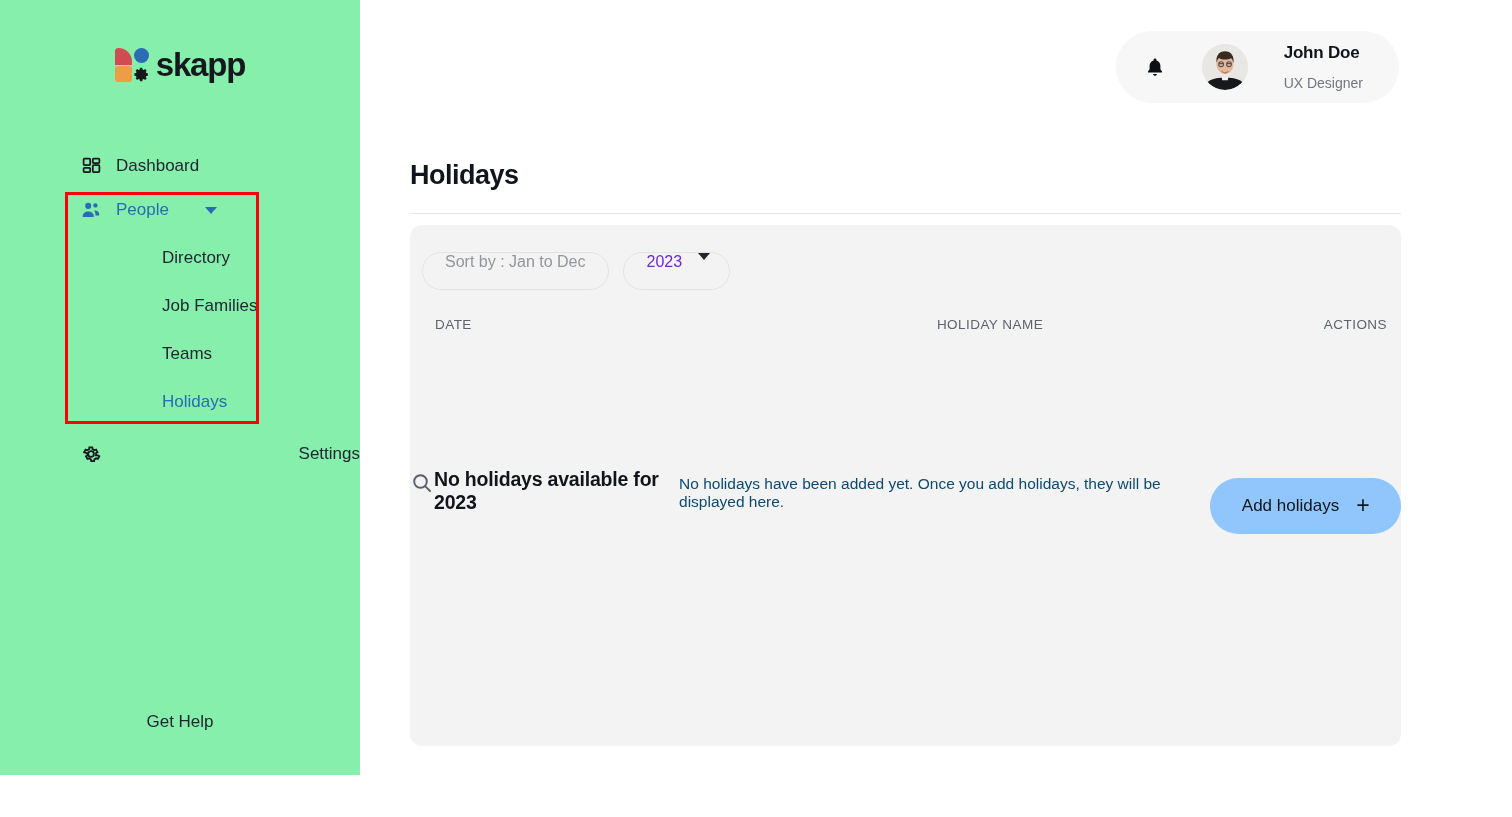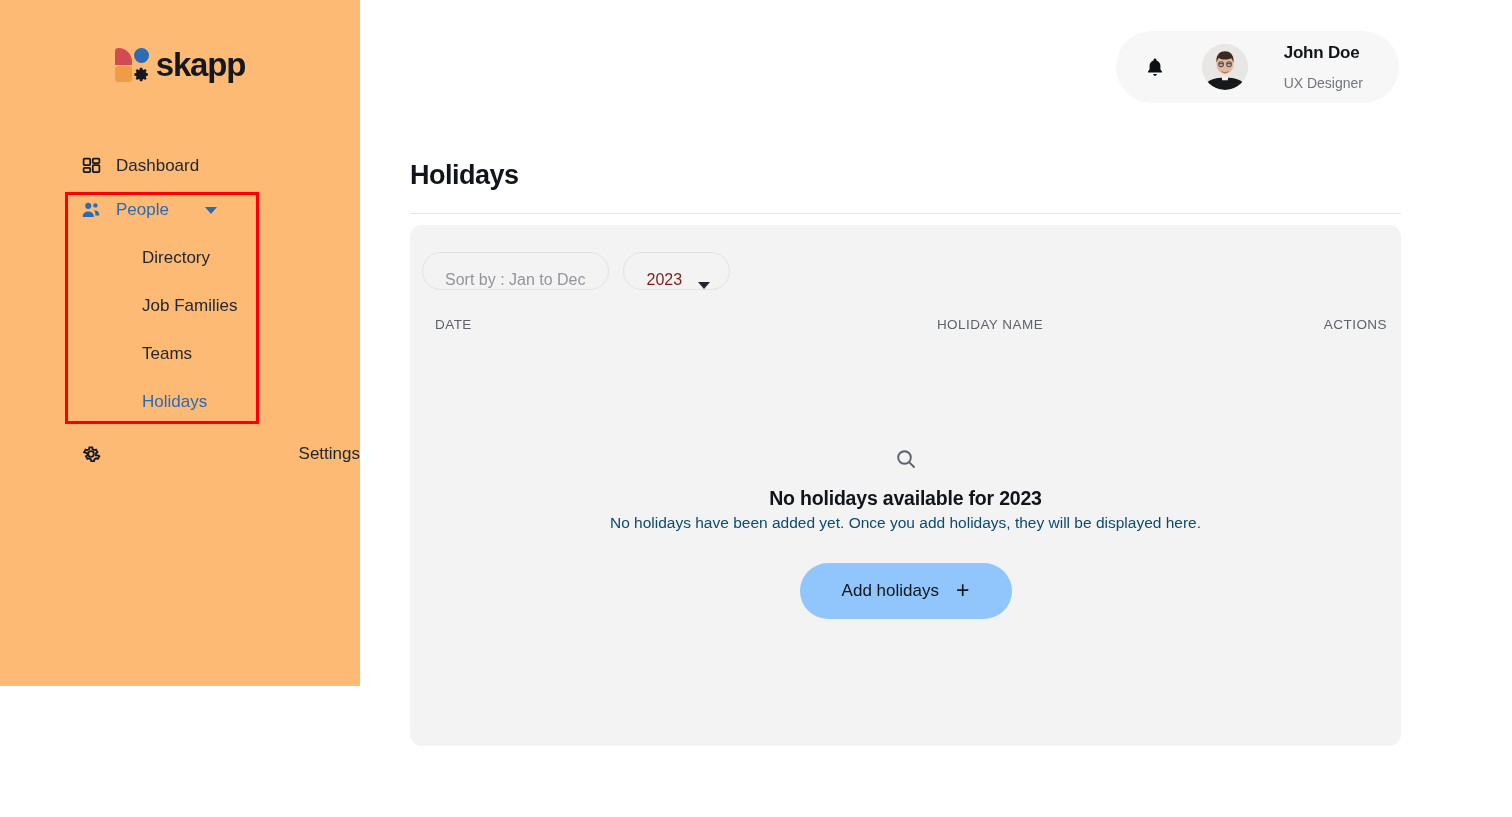--- a/index.html
+++ b/index.html
@@ -21,22 +21,22 @@
     position: relative;
     width: 1512px;
     height: 817px;
     display: flex;
   }
 
   
   .sidebar {
     position: relative;
     width: 360px;
-    height: 686px;
-    background: #fdba74;
+    height: 775px;
+    background: #86efac;
     flex: 0 0 360px;
   }
 
   .logo-wrap {
     height: 124px;
     display: flex;
     align-items: center;
     justify-content: center;
     padding-top: 6px;
   }
@@ -118,21 +118,21 @@
   .nav-item.active .caret { color: #2a6bb4; }
 
   .caret {
     margin-left: 13px;
     width: 0; height: 0;
     border-left: 6px solid transparent;
     border-right: 6px solid transparent;
     border-top: 7px solid currentColor;
   }
 
-  .subnav { margin-top: 2px; }
+  .subnav { margin-top: 2px; padding-left: 20px; }
   .subnav-item {
     display: flex;
     align-items: center;
     height: 48px;
     padding-left: 142px;
     font-size: 17px;
     color: #222731;
     cursor: pointer;
   }
   .subnav-item.active { color: #2a6bb4; }
@@ -254,35 +254,35 @@
     position: absolute;
     left: 12px;
     top: 27px;
     display: flex;
     gap: 14px;
     align-items: center;
   }
 
   .pill {
     display: flex;
-    align-items: flex-end;
+    align-items: flex-start;
     height: 38px;
     border: 1px solid #e3e3e6;
     border-radius: 19px;
     background: transparent;
     font-size: 16px;
     cursor: pointer;
   }
   .pill-sort {
     padding: 0 22px;
     color: #93959c;
   }
   .pill-year {
     padding: 0 19px 0 23px;
-    color: #7f1d1d;
+    color: #6d28d9;
     gap: 16px;
   }
   .pill-caret {
     width: 0; height: 0;
     border-left: 6px solid transparent;
     border-right: 6px solid transparent;
     border-top: 7px solid #22262e;
   }
 
   .table-head {
@@ -299,21 +299,21 @@
   .th-date { width: 420px; padding-left: 25px; }
   .th-name { width: 320px; text-align: center; }
   .th-actions { flex: 1; text-align: right; padding-right: 14px; }
 
   .empty {
     position: absolute;
     left: 0;
     top: 222px;
     width: 991px;
     display: flex;
-    flex-direction: column;
+    flex-direction: row;
     align-items: center;
   }
 
   .empty-icon {
     width: 24px;
     height: 24px;
     color: #5c5f6b;
     margin-bottom: 16px;
   }
 
@@ -424,20 +424,23 @@
           <svg viewBox="0 0 24 24" width="22" height="22" fill="none" stroke="currentColor" stroke-width="2">
             <circle cx="12" cy="12" r="3.1"></circle>
             <path d="M19.4 13.5l1.7 1.1-1.6 2.8-1.9-.7a6.9 6.9 0 01-1.9 1.1l-.3 2h-3.2l-.3-2a6.9 6.9 0 01-1.9-1.1l-1.9.7-1.6-2.8 1.7-1.1a7 7 0 010-2.2L4.5 10l1.6-2.8 1.9.7a6.9 6.9 0 011.9-1.1l.3-2h3.2l.3 2c.7.25 1.32.62 1.9 1.1l1.9-.7 1.6 2.8-1.7 1.1a7 7 0 010 2.4z"></path>
           </svg>
         </span>
         <span class="nav-label">Settings</span>
       </div>
 
     </nav>
 
+    <div class="get-help">
+      <span>Get Help</span>
+    </div>
 
     <div class="annot-box"></div>
   </aside>
 
   <main class="main">
 
     <div class="topbar">
       <div class="user-chip">
         <span class="bell">
           <svg viewBox="0 0 24 24" width="22" height="23" fill="currentColor">

